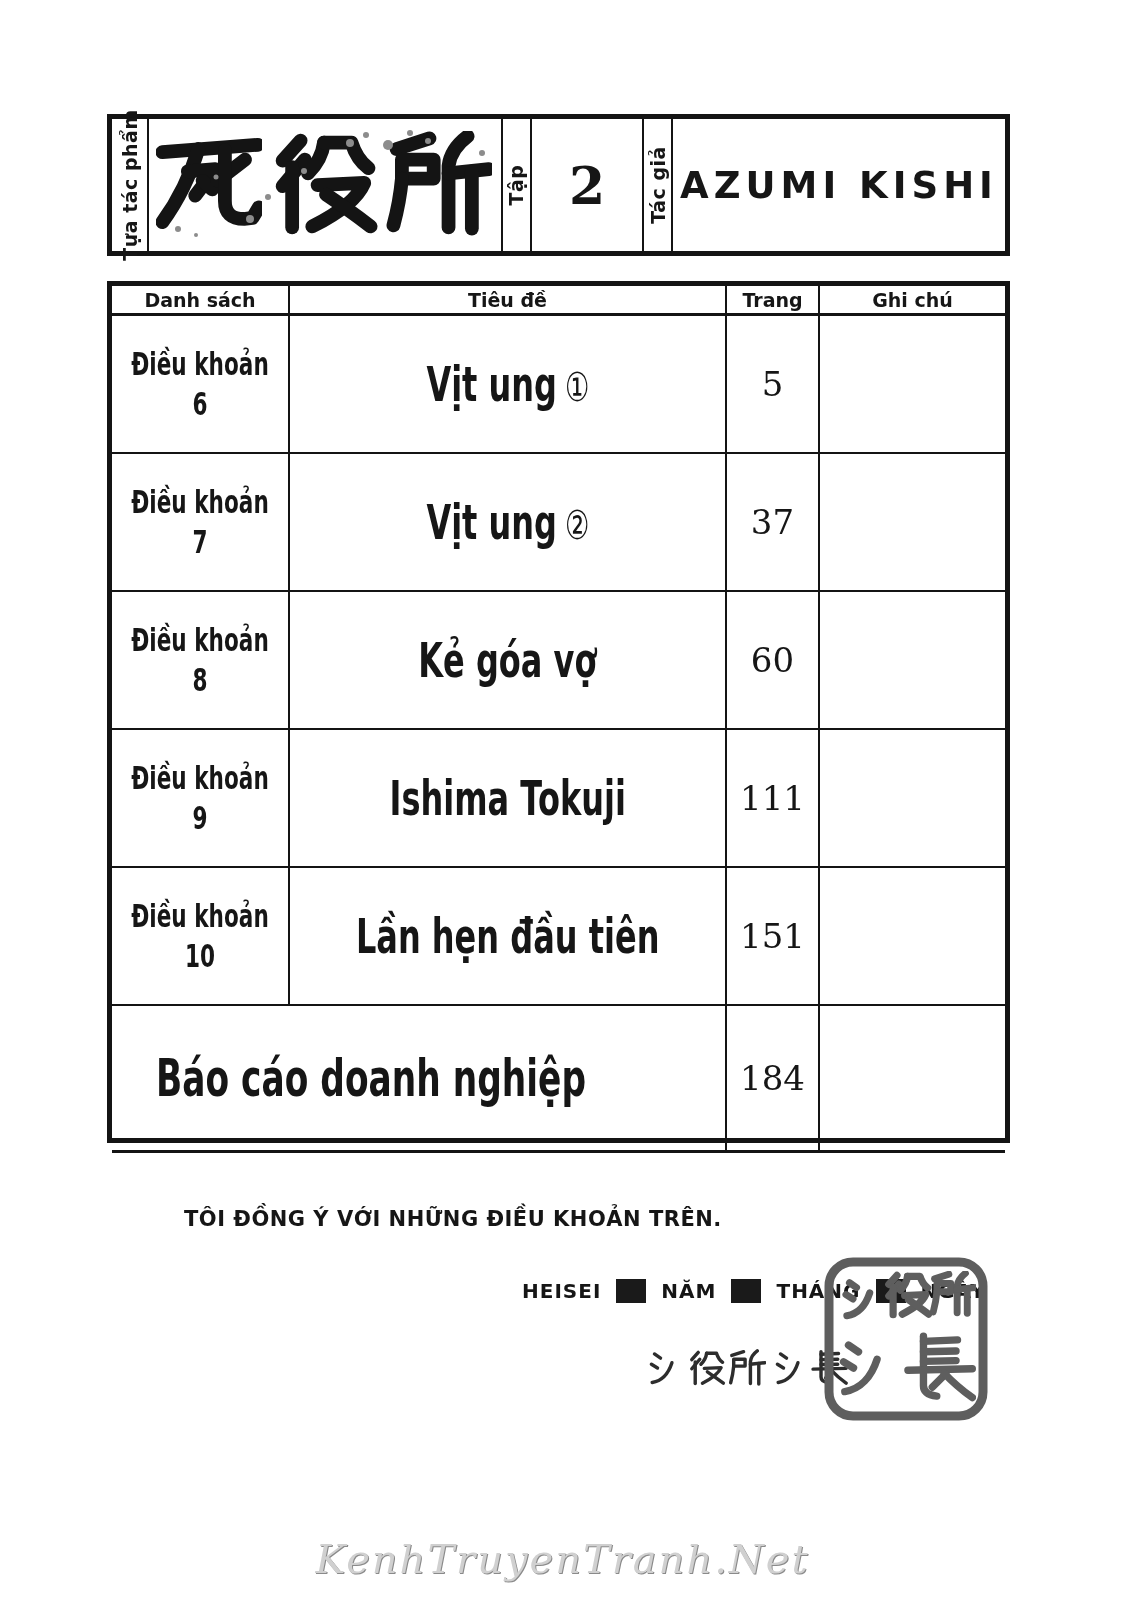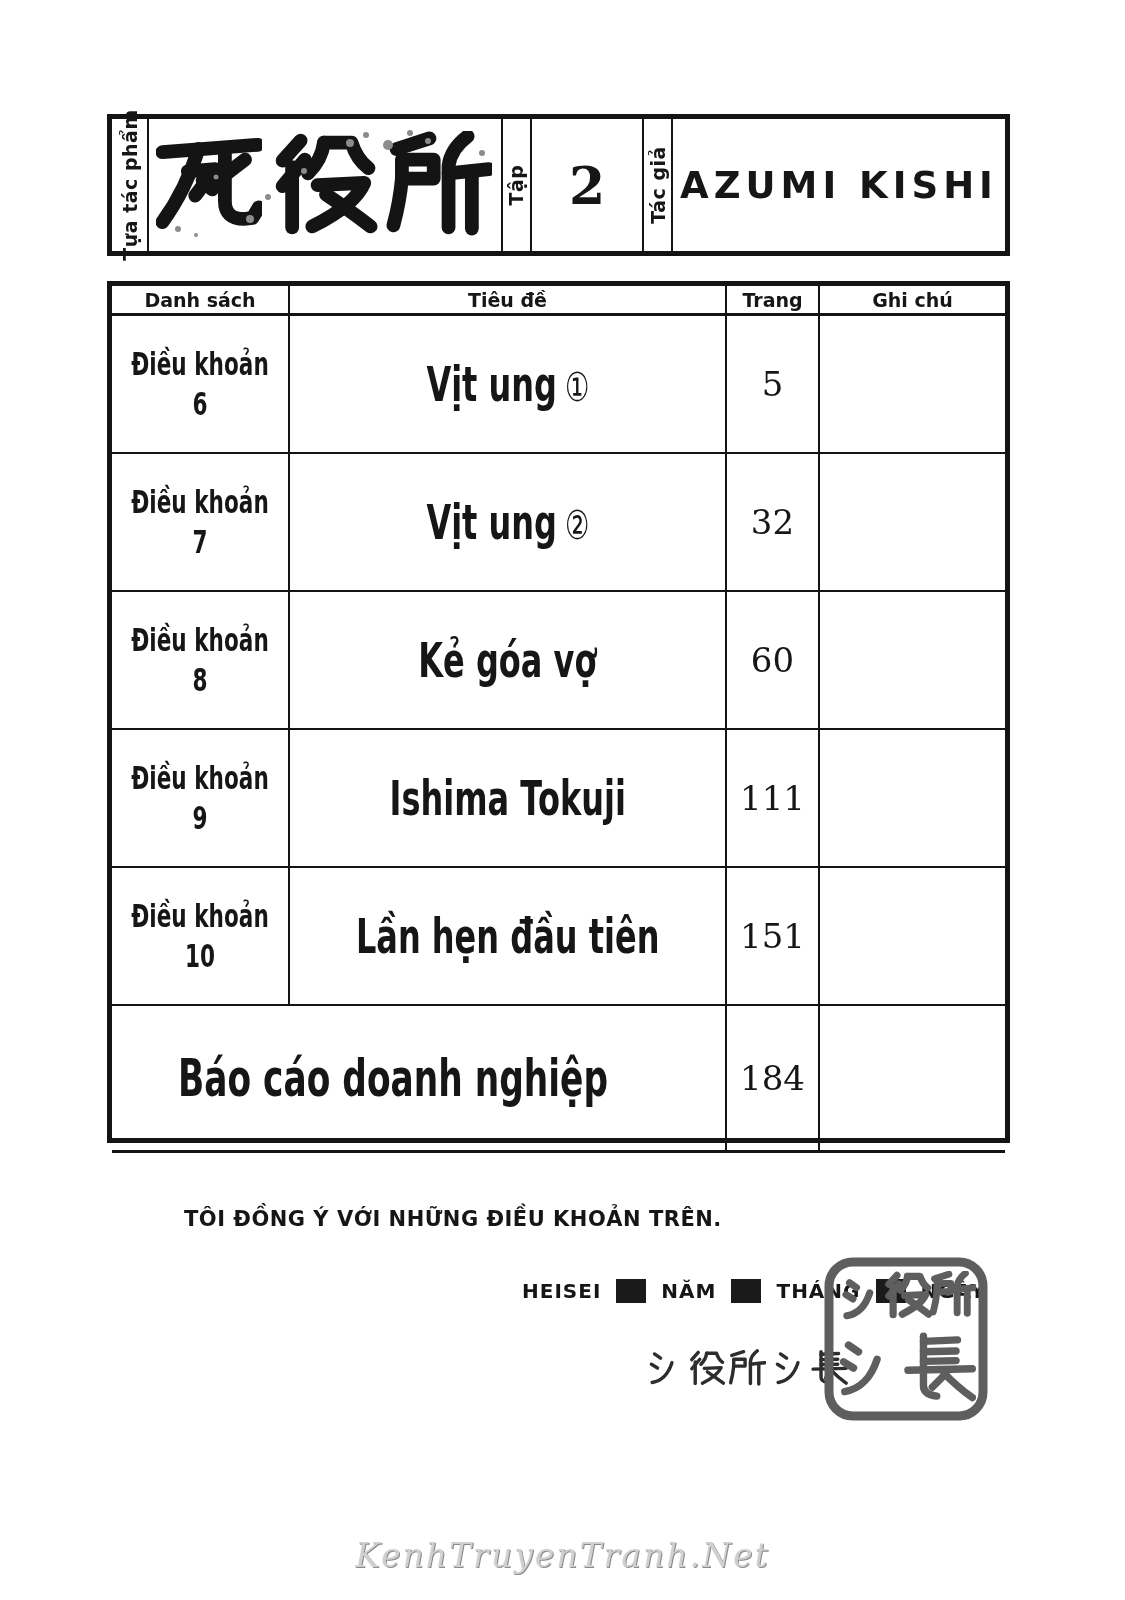--- a/index.html
+++ b/index.html
@@ -27,35 +27,35 @@
   .cell{box-sizing:border-box;display:flex;align-items:center;justify-content:center;}
   .bR{border-right:2px solid #141414;}
   .bB{border-bottom:2px solid #141414;}
   .bB3{border-bottom:3px solid #141414;}
   .th{font-size:19px;font-weight:600;}
   .cnd{display:inline-block;font-weight:700;transform:scale(0.8,1.18);transform-origin:center;}
   .clause-wrap{text-align:center;font-size:27px;line-height:1.25;}
   .title-wrap{font-size:40px;white-space:nowrap;}
   .title-mark{font-weight:400;font-size:34px;margin-left:10px;}
   .page-num{font-family:"DejaVu Serif",serif;font-size:34px;}
-  .merged{grid-column:1/3;justify-content:center;padding-left:56px;}
+  .merged{grid-column:1/3;justify-content:flex-start;padding-left:44px;}
   .merged .title-wrap{font-size:43px;transform-origin:left center;}
 
   
   .sig-area{grid-column:1/5;position:relative;}
   .agreement{position:absolute;left:72px;top:54px;font-size:21px;font-weight:600;letter-spacing:.5px;}
   .date-line{position:absolute;left:410px;top:126px;display:flex;align-items:flex-end;gap:15px;
              font-size:20px;font-weight:700;letter-spacing:1px;}
   .blk{display:inline-block;width:30px;height:24px;background:#1a1a1a;}
   .sign-line{position:absolute;left:536px;top:192px;color:#2d2d2d;}
   .seal{position:absolute;left:710px;top:102px;color:#5e5e5e;}
 
   
   .watermark{position:absolute;left:0;top:1536px;width:100%;text-align:center;
-             font-family:"DejaVu Serif",serif;font-style:italic;font-size:33px;
+             font-family:"DejaVu Serif",serif;font-style:italic;font-size:40px;
              color:#d0d0d0;letter-spacing:2px;
              text-shadow:1px 1px 0 #8a8a8a,-1px -1px 0 #ffffff;}
 
   
   .kglyph{fill:none;stroke:currentColor;stroke-linecap:round;stroke-linejoin:round;}
   .logo-svg{color:#141414;}
   .splat{fill:#8c8c8c;stroke:none;}
 </style>
 </head>
 <body>
@@ -169,21 +169,21 @@
     <div class="cell bR bB page-num">5</div>
     <div class="cell bB"></div>
 
     <div class="cell bR bB">
       <span class="cnd clause-wrap"><span>Điều khoản</span><br>
       <span>7</span></span>
     </div>
     <div class="cell bR bB">
       <span class="cnd title-wrap"><span>Vịt ung</span><span class="title-mark">②</span></span>
     </div>
-    <div class="cell bR bB page-num">32</div>
+    <div class="cell bR bB page-num">37</div>
     <div class="cell bB"></div>
 
     <div class="cell bR bB">
       <span class="cnd clause-wrap"><span>Điều khoản</span><br>
       <span>8</span></span>
     </div>
     <div class="cell bR bB">
       <span class="cnd title-wrap"><span>Kẻ góa vợ</span></span>
     </div>
     <div class="cell bR bB page-num">60</div>

